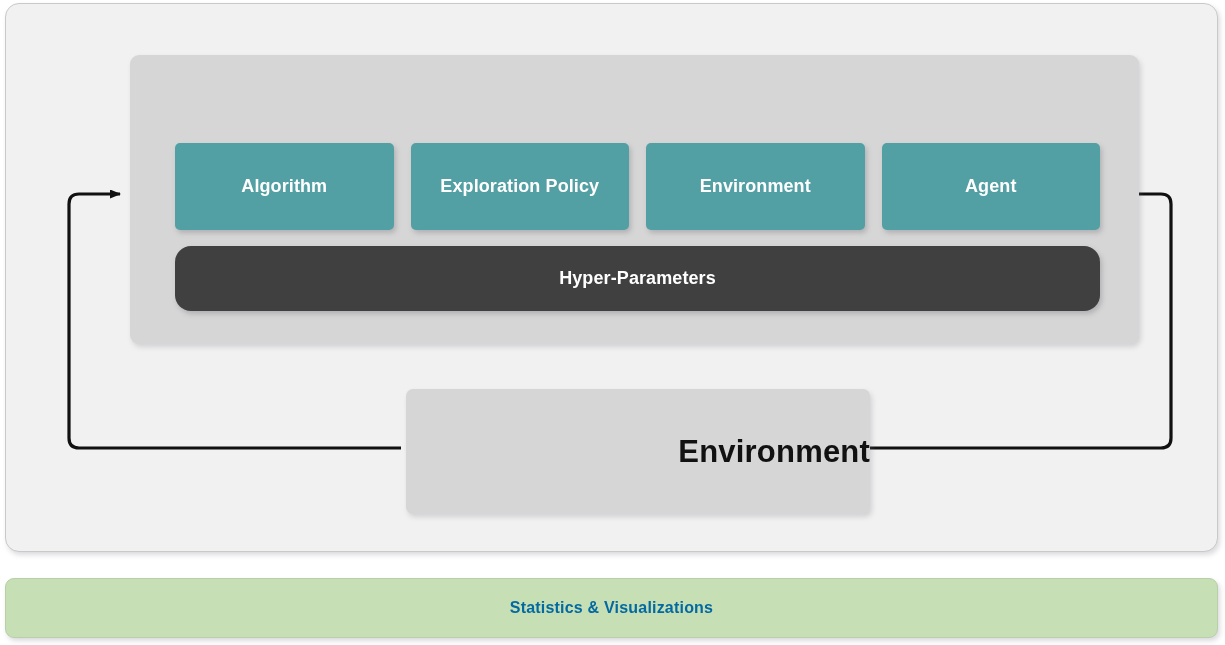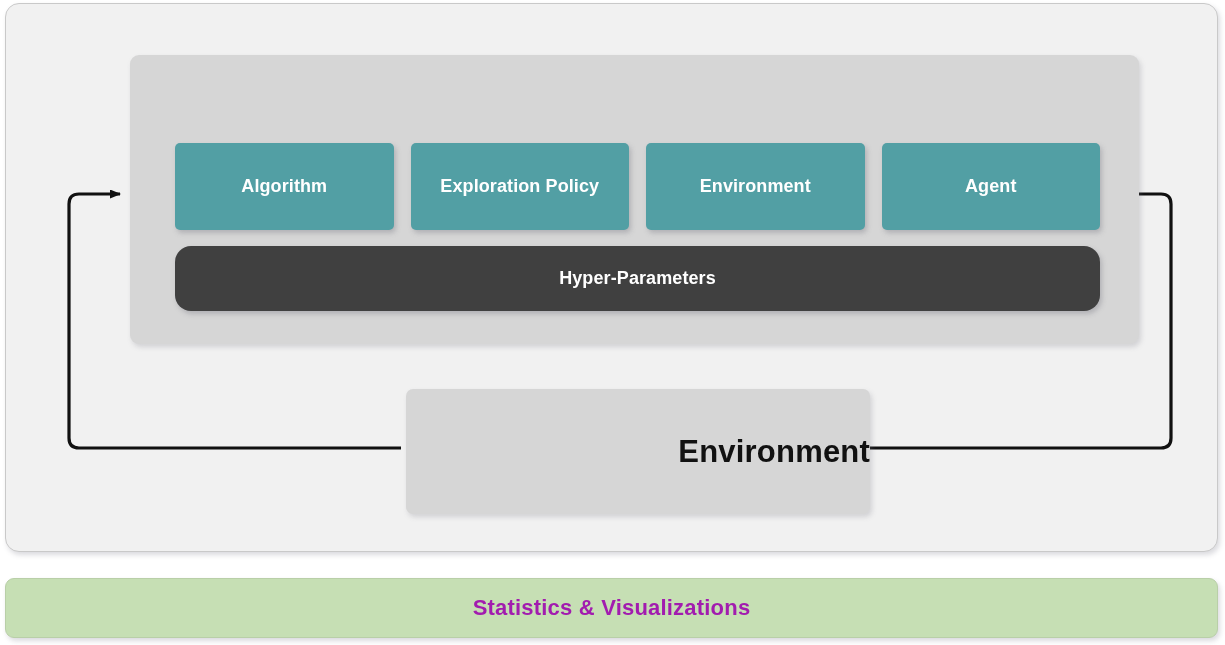--- a/index.html
+++ b/index.html
@@ -148,23 +148,23 @@
     box-sizing: border-box;
     background: #c6dfb4;
     border: 1px solid #b9cfa8;
     border-radius: 9px;
     box-shadow: 2px 3px 5px rgba(90, 90, 110, 0.22);
     display: flex;
     align-items: center;
     justify-content: center;
   }
   .stats-label {
-    font-size: 22px;
-    font-weight: bold;
-    color: #a21caf;
+    font-size: 16px;
+    font-weight: bold;
+    color: #0369a1;
     letter-spacing: 0.2px;
   }
 </style>
 </head>
 <body>
 
 <div class="system-card">
 
   <svg class="loop-svg" viewBox="0 0 1213 549">
     <defs>

